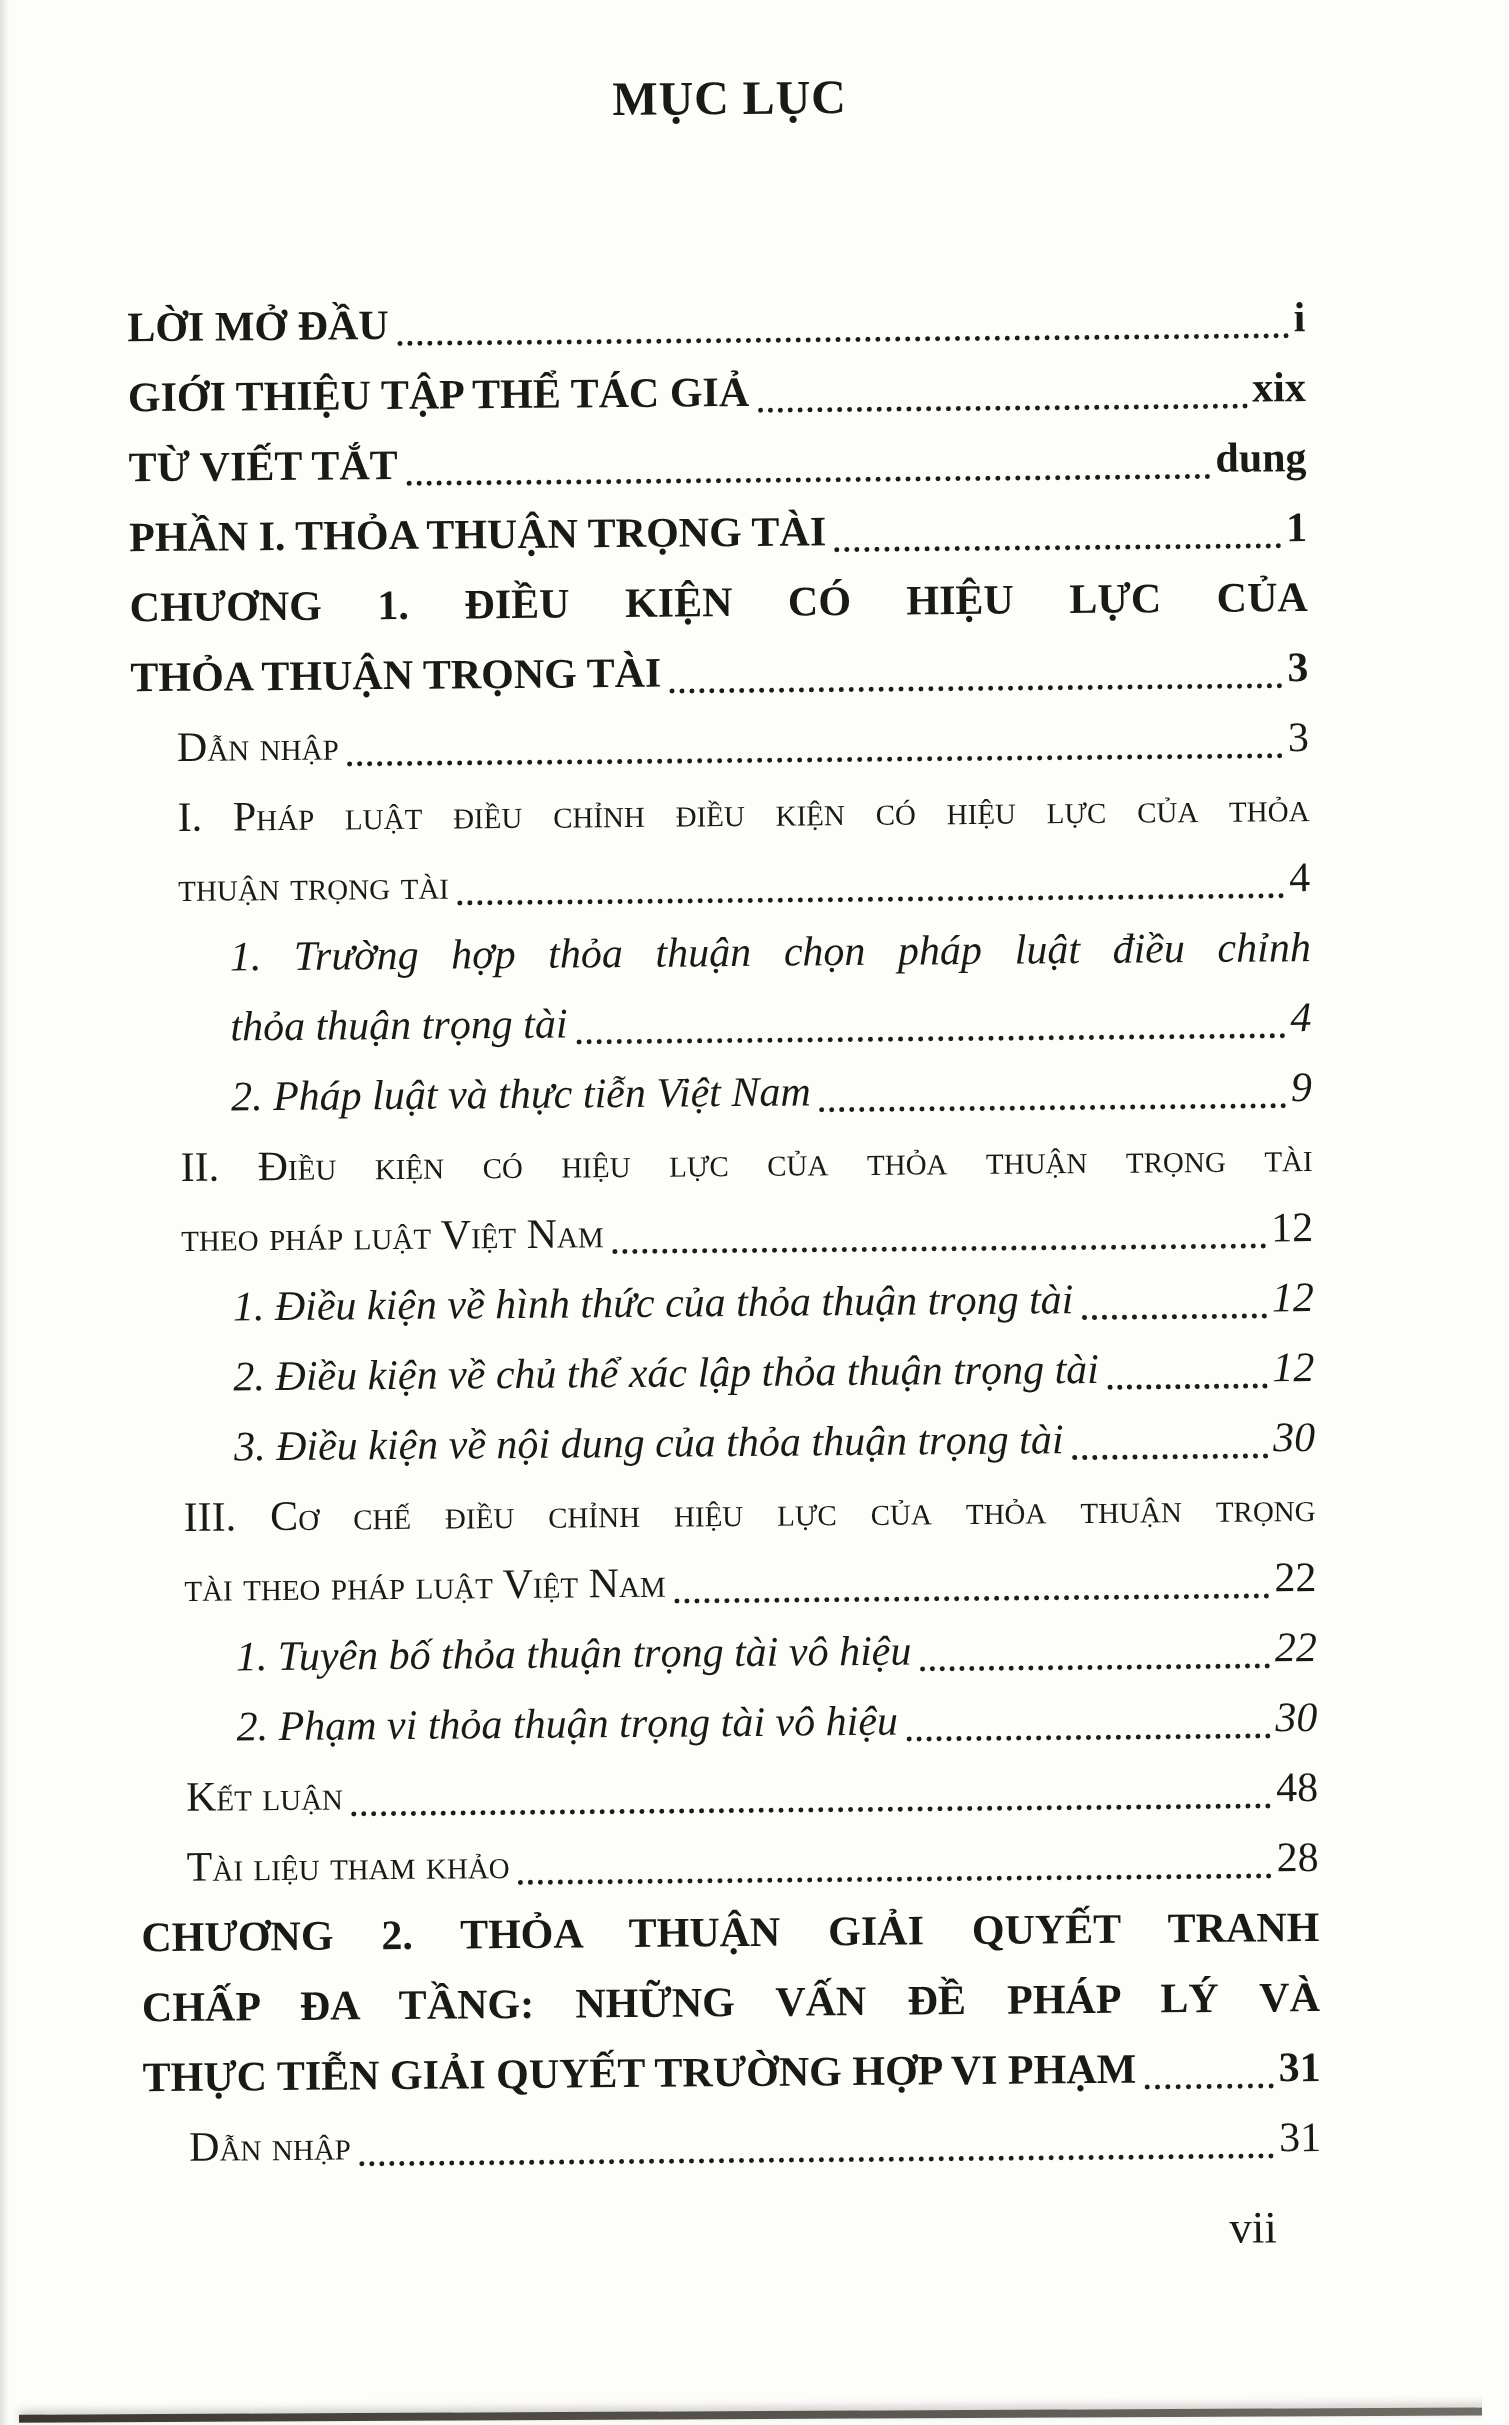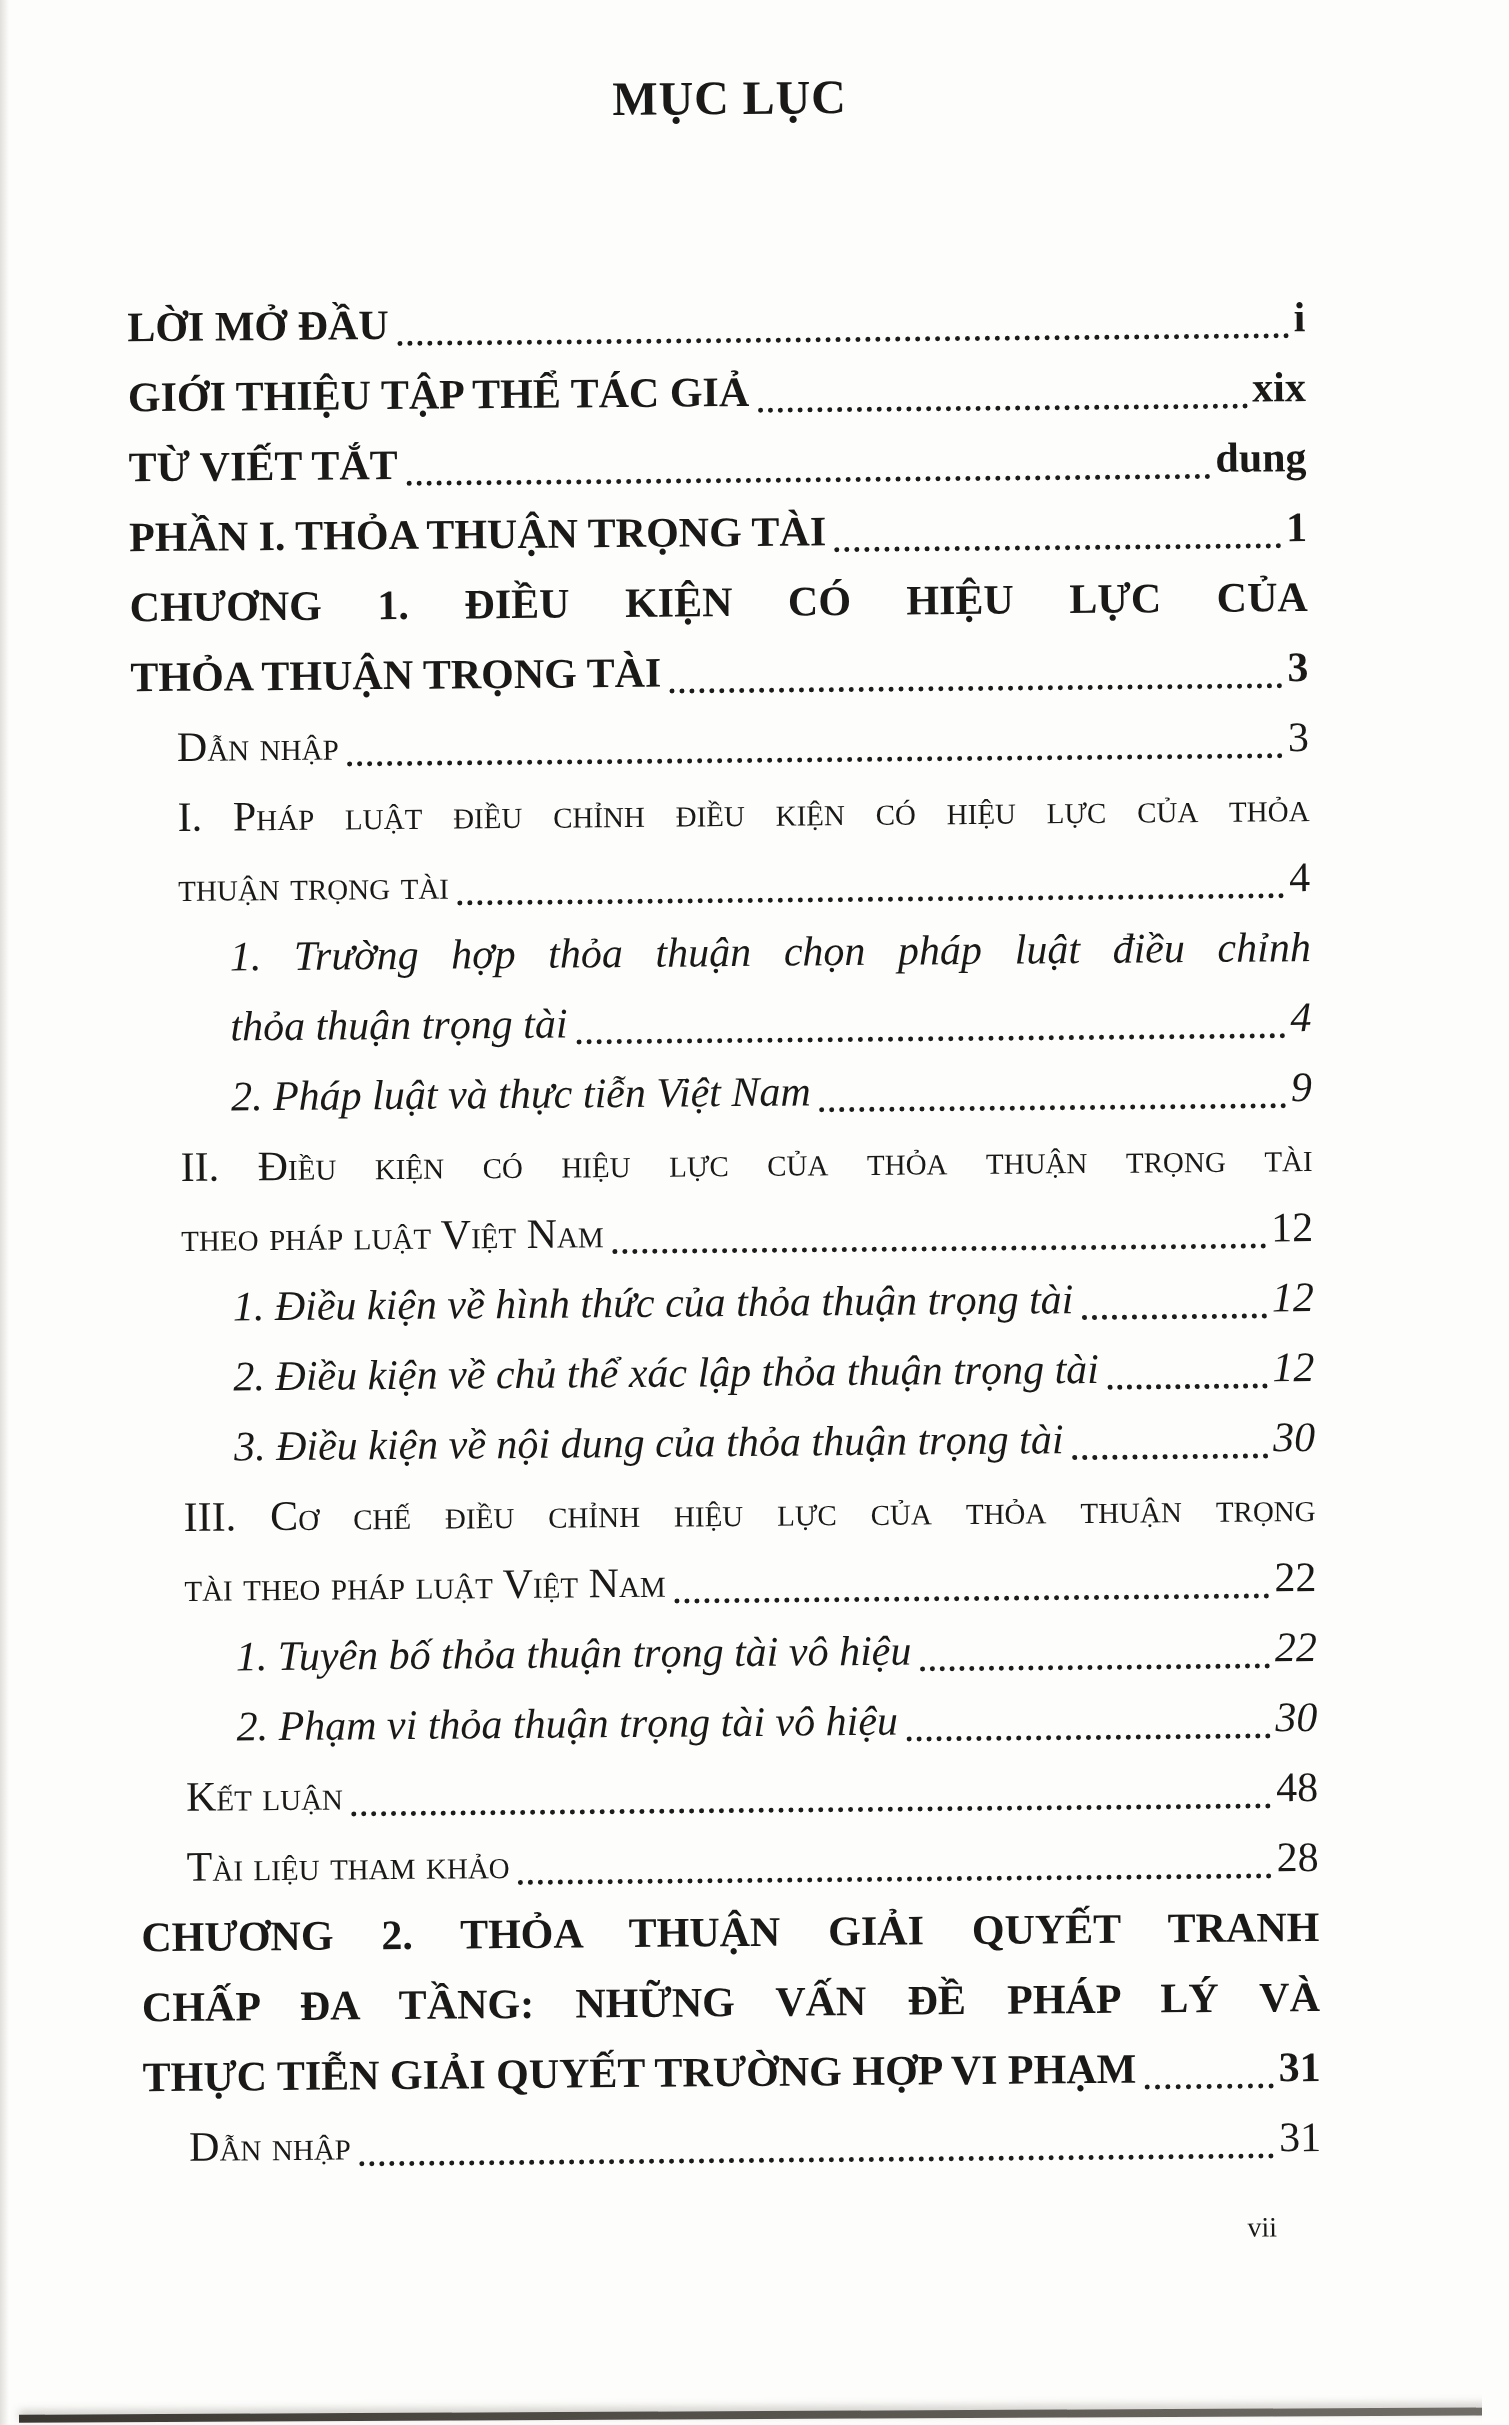--- a/index.html
+++ b/index.html
@@ -77,21 +77,21 @@
 
   .entry.chapter { font-size: 42px; font-weight: 700; }
   .entry.section { font-size: 42px; padding-left: 46px; font-variant: small-caps; }
   .entry.section .pnum { font-variant: normal; }
   .entry.subsection { font-size: 42px; padding-left: 97px; font-style: italic; }
 
   .folio {
     position: absolute;
     top: 2209px;
     right: 215px;
-    font-size: 28px;
+    font-size: 45px;
     line-height: 46px;
   }
 </style>
 </head>
 <body>
 
 <div class="page">
   <div class="left-edge"></div>
 
   <div class="content">

